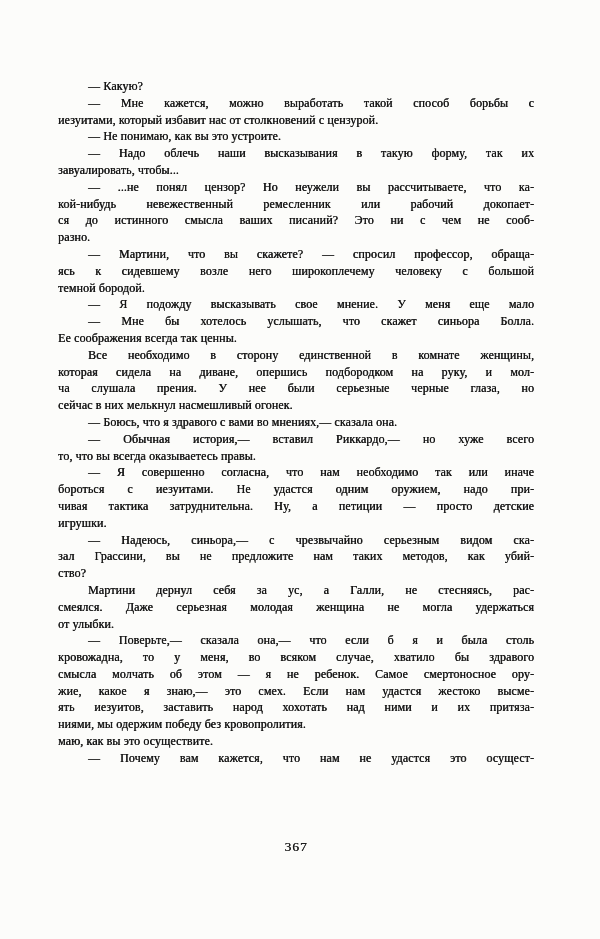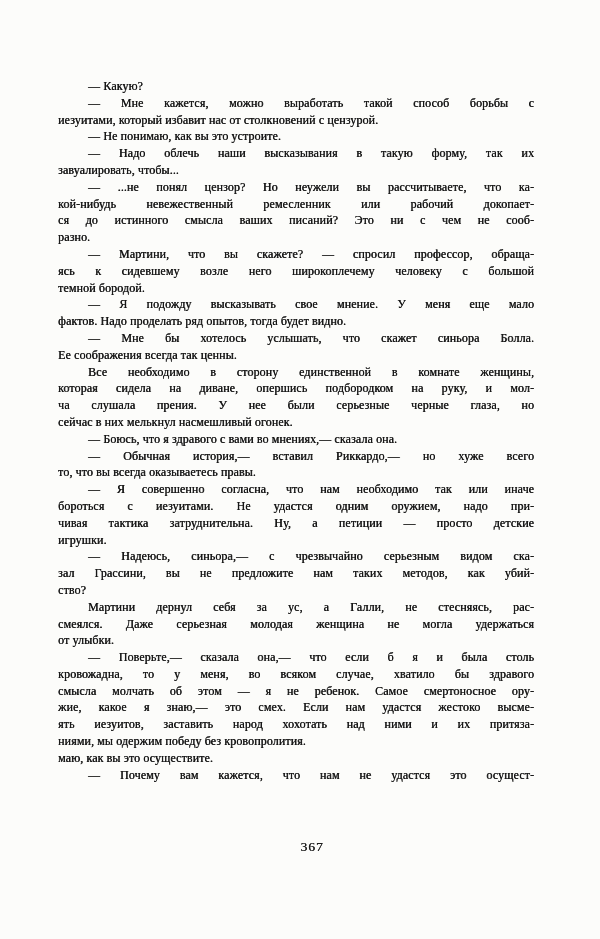--- a/index.html
+++ b/index.html
@@ -44,21 +44,21 @@
     padding-left: 30px; 
     box-sizing: border-box;
   }
   .line.pl {
     
     text-align-last: left;
   }
   .page-number {
     position: absolute;
     top: 838px;
-    left: 74px;
+    left: 58px;
     width: 476px;
     text-align: center;
     color: #1b1b1b;
     font-family: "Liberation Serif", "DejaVu Serif", serif;
     font-size: 13.5px;
     line-height: 17px;
     text-shadow: 0.35px 0 0 currentColor;
     letter-spacing: 1px;
   }
 </style>
@@ -74,21 +74,20 @@
       <div class="line first">— Надо облечь наши высказывания в такую форму, так их</div>
       <div class="line pl">завуалировать, чтобы...</div>
       <div class="line first">— ...не понял цензор? Но неужели вы рассчитываете, что ка-</div>
       <div class="line">кой-нибудь невежественный ремесленник или рабочий докопает-</div>
       <div class="line">ся до истинного смысла ваших писаний? Это ни с чем не сооб-</div>
       <div class="line pl">разно.</div>
       <div class="line first">— Мартини, что вы скажете? — спросил профессор, обраща-</div>
       <div class="line">ясь к сидевшему возле него широкоплечему человеку с большой</div>
       <div class="line pl">темной бородой.</div>
       <div class="line first">— Я подожду высказывать свое мнение. У меня еще мало</div>
-      <div class="line pl">фактов. Надо проделать ряд опытов, тогда будет видно.</div>
       <div class="line first">— Мне бы хотелось услышать, что скажет синьора Болла.</div>
       <div class="line pl">Ее соображения всегда так ценны.</div>
       <div class="line first">Все необходимо в сторону единственной в комнате женщины,</div>
       <div class="line">которая сидела на диване, опершись подбородком на руку, и мол-</div>
       <div class="line">ча слушала прения. У нее были серьезные черные глаза, но</div>
       <div class="line pl">сейчас в них мелькнул насмешливый огонек.</div>
       <div class="line first pl">— Боюсь, что я здравого с вами во мнениях,— сказала она.</div>
       <div class="line first">— Обычная история,— вставил Риккардо,— но хуже всего</div>
       <div class="line pl">то, что вы всегда оказываетесь правы.</div>
       <div class="line first">— Я совершенно согласна, что нам необходимо так или иначе</div>

